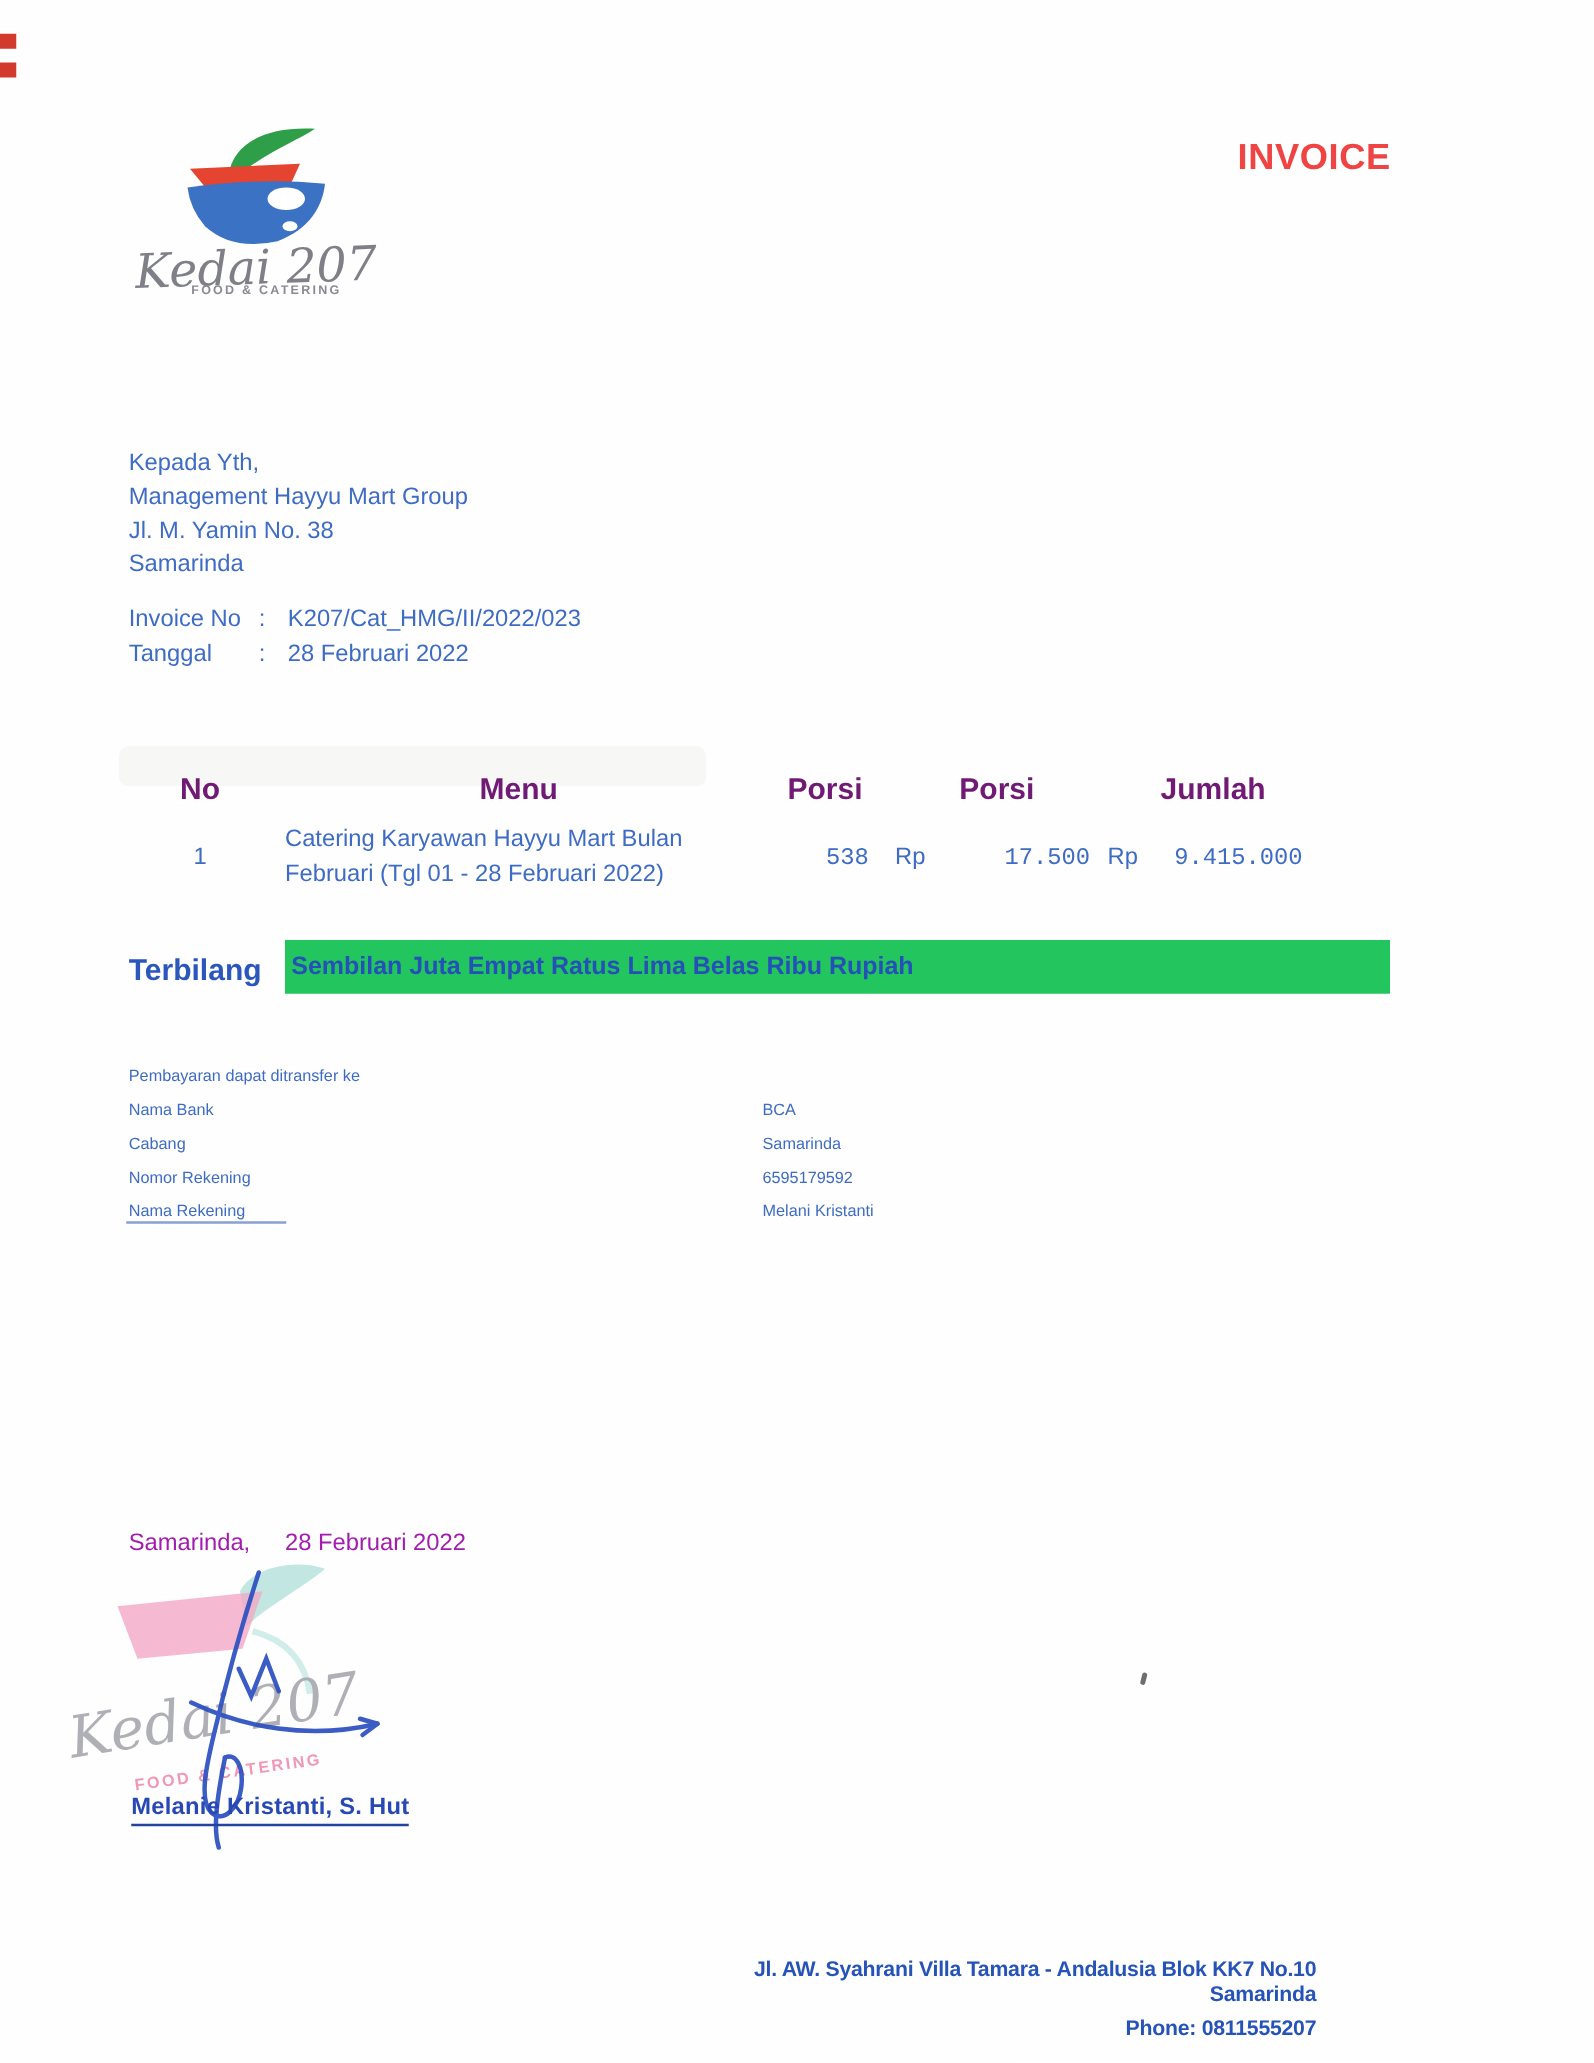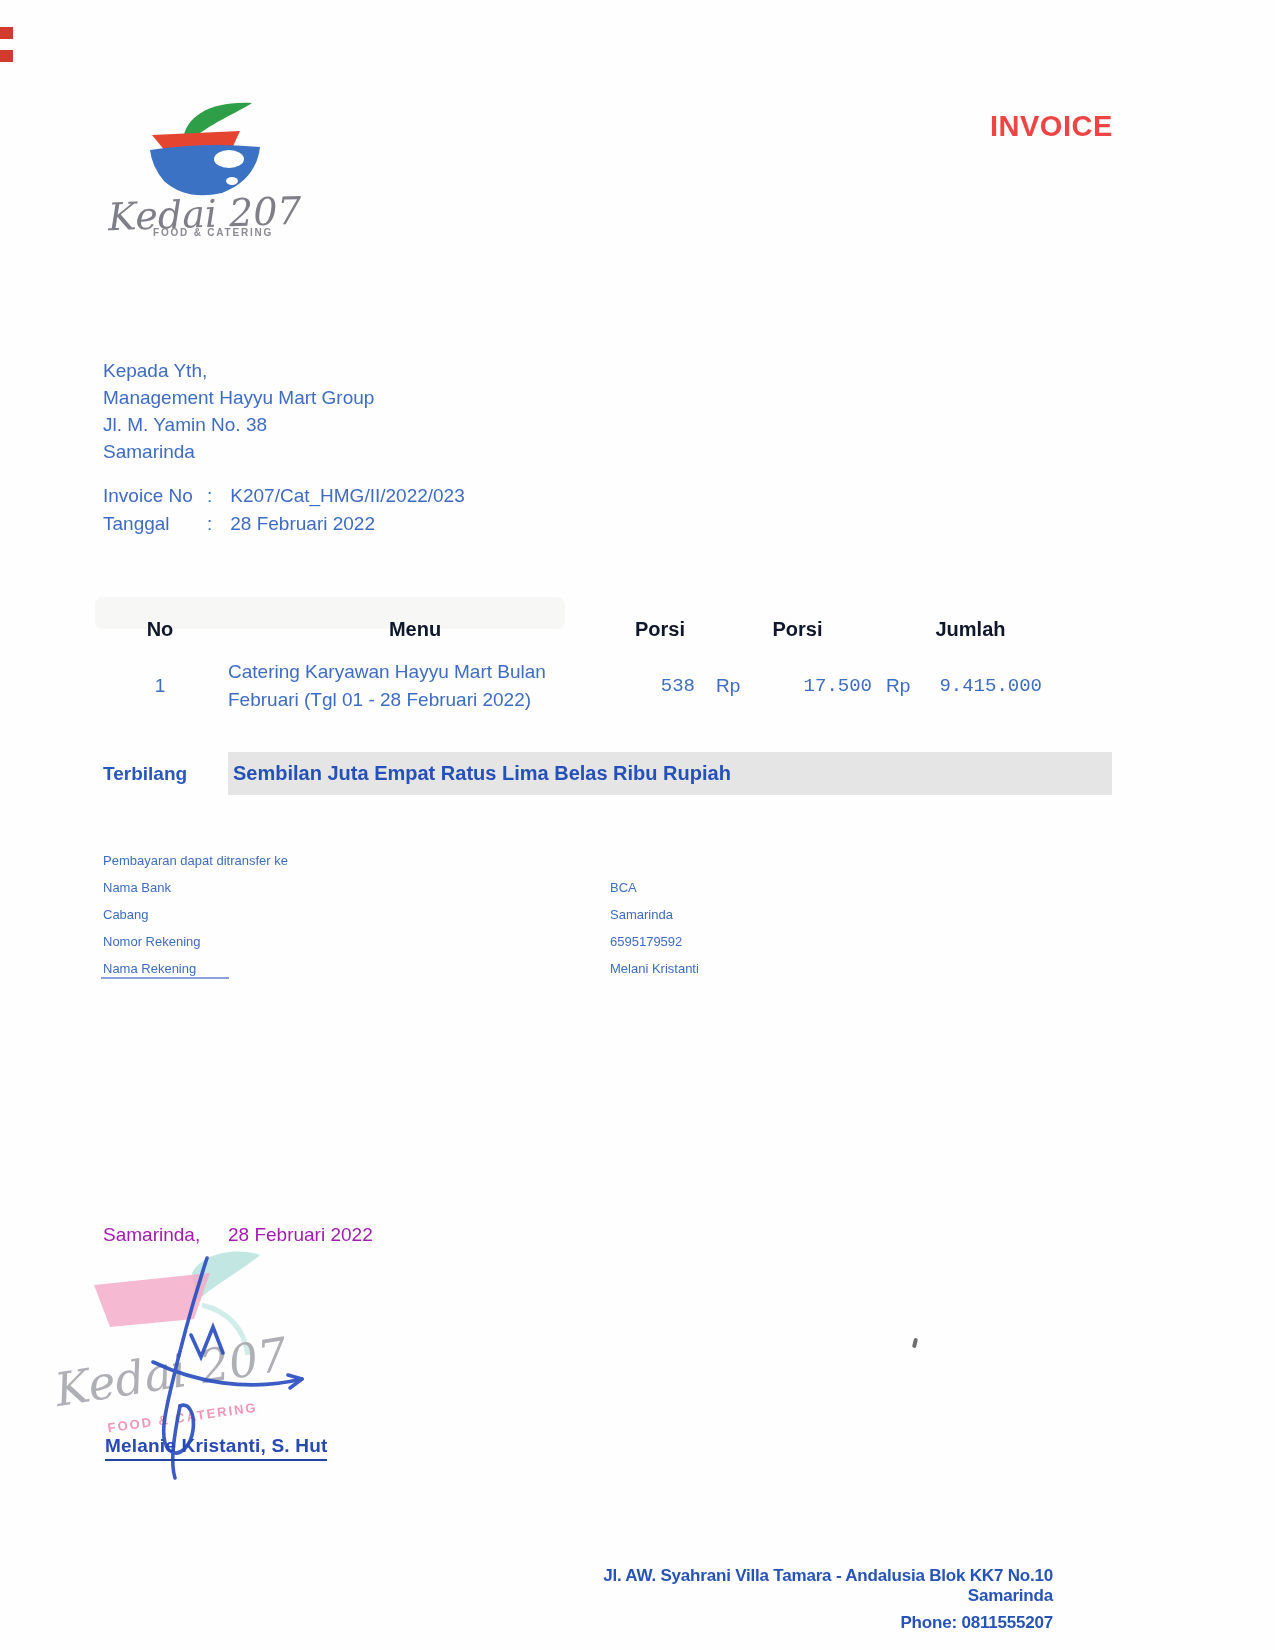--- a/index.html
+++ b/index.html
@@ -22,29 +22,29 @@
 
   
   .recipient{position:absolute;left:103px;top:357px;font-size:19px;line-height:27px;color:#3e6cc4;}
 
   
   .meta{position:absolute;left:103px;top:482px;font-size:19px;line-height:27.5px;color:#3e6cc4;}
   .meta-label{display:inline-block;width:104px;}
   .meta-value{margin-left:18px;}
 
   
-  .th{position:absolute;top:618px;font-size:20px;font-weight:bold;color:#0f172a;text-align:center;}
+  .th{position:absolute;top:618px;font-size:24px;font-weight:bold;color:#701a75;text-align:center;}
   .cell{position:absolute;font-size:19px;color:#3e6cc4;}
   .r{text-align:right;font-family:Liberation Mono, monospace;}
   .smudge{position:absolute;left:95px;top:597px;width:470px;height:32px;background:#f2f3ef;
           border-radius:8px;opacity:.6;}
 
   
-  .terbilang-label{position:absolute;left:103px;top:763px;font-size:19px;font-weight:bold;color:#2b57bd;}
-  .terbilang-bar{position:absolute;left:228px;top:752px;width:884px;height:43px;background:#e5e5e5;}
+  .terbilang-label{position:absolute;left:103px;top:763px;font-size:24px;font-weight:bold;color:#2b57bd;}
+  .terbilang-bar{position:absolute;left:228px;top:752px;width:884px;height:43px;background:#22c55e;}
   .terbilang-text{line-height:43px;padding-left:5px;font-size:20px;font-weight:bold;color:#2450b8;white-space:nowrap;}
 
   
   .pay{position:absolute;font-size:13px;color:#3e6cc4;white-space:nowrap;}
   .strike-line{position:absolute;left:101px;top:977px;width:128px;height:2px;background:#4a6fc0;opacity:.65;}
 
   
   .signoff{position:absolute;left:103px;top:1224px;font-size:19px;color:#a21caf;}
   .signoff-place{display:inline-block;width:125px;}
 

